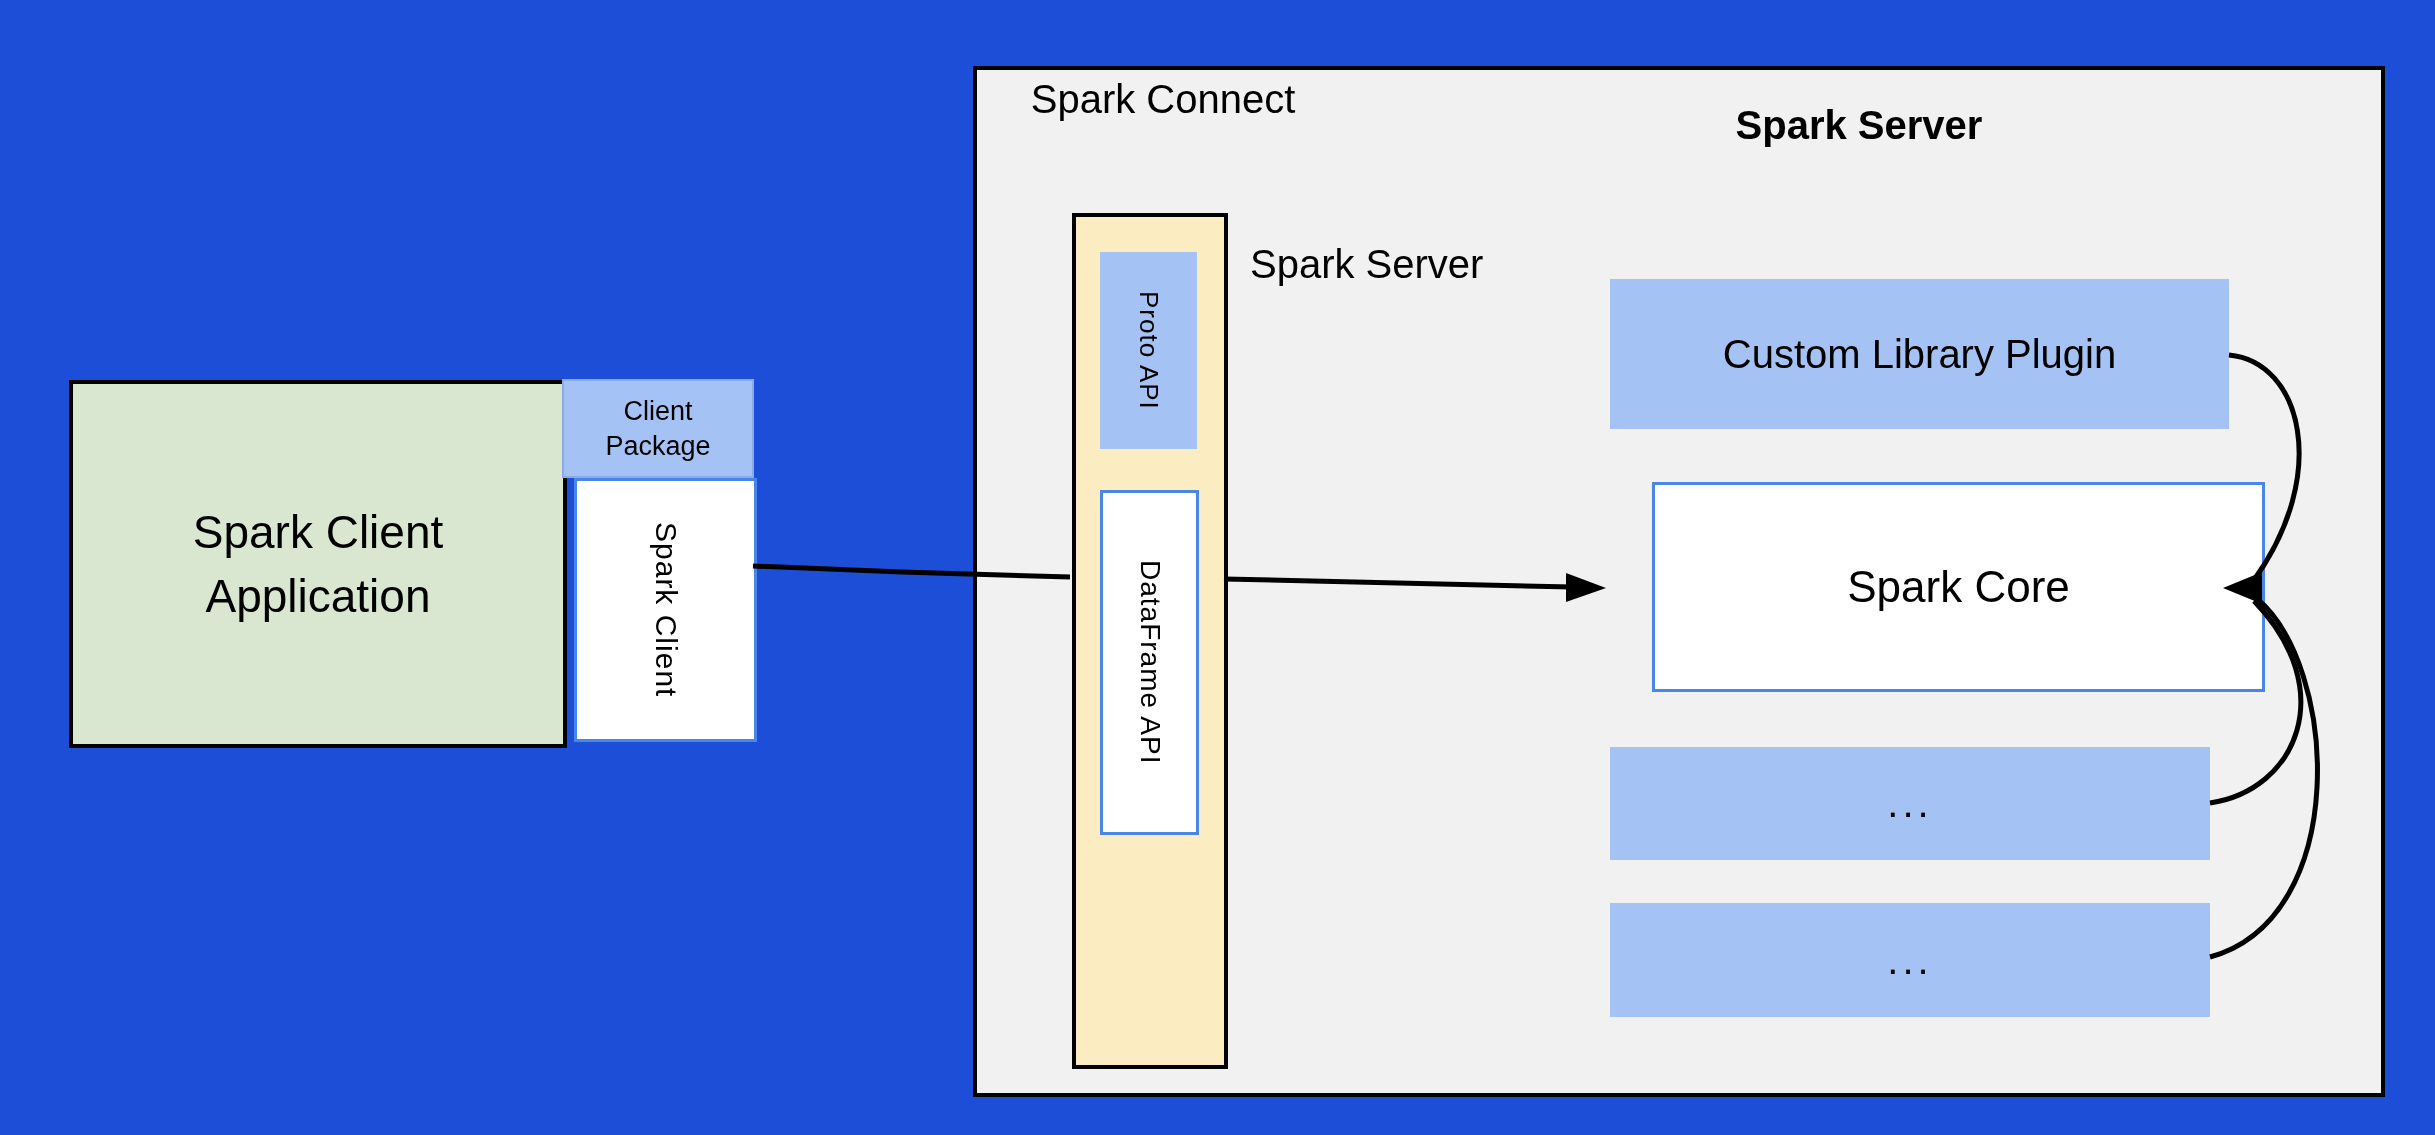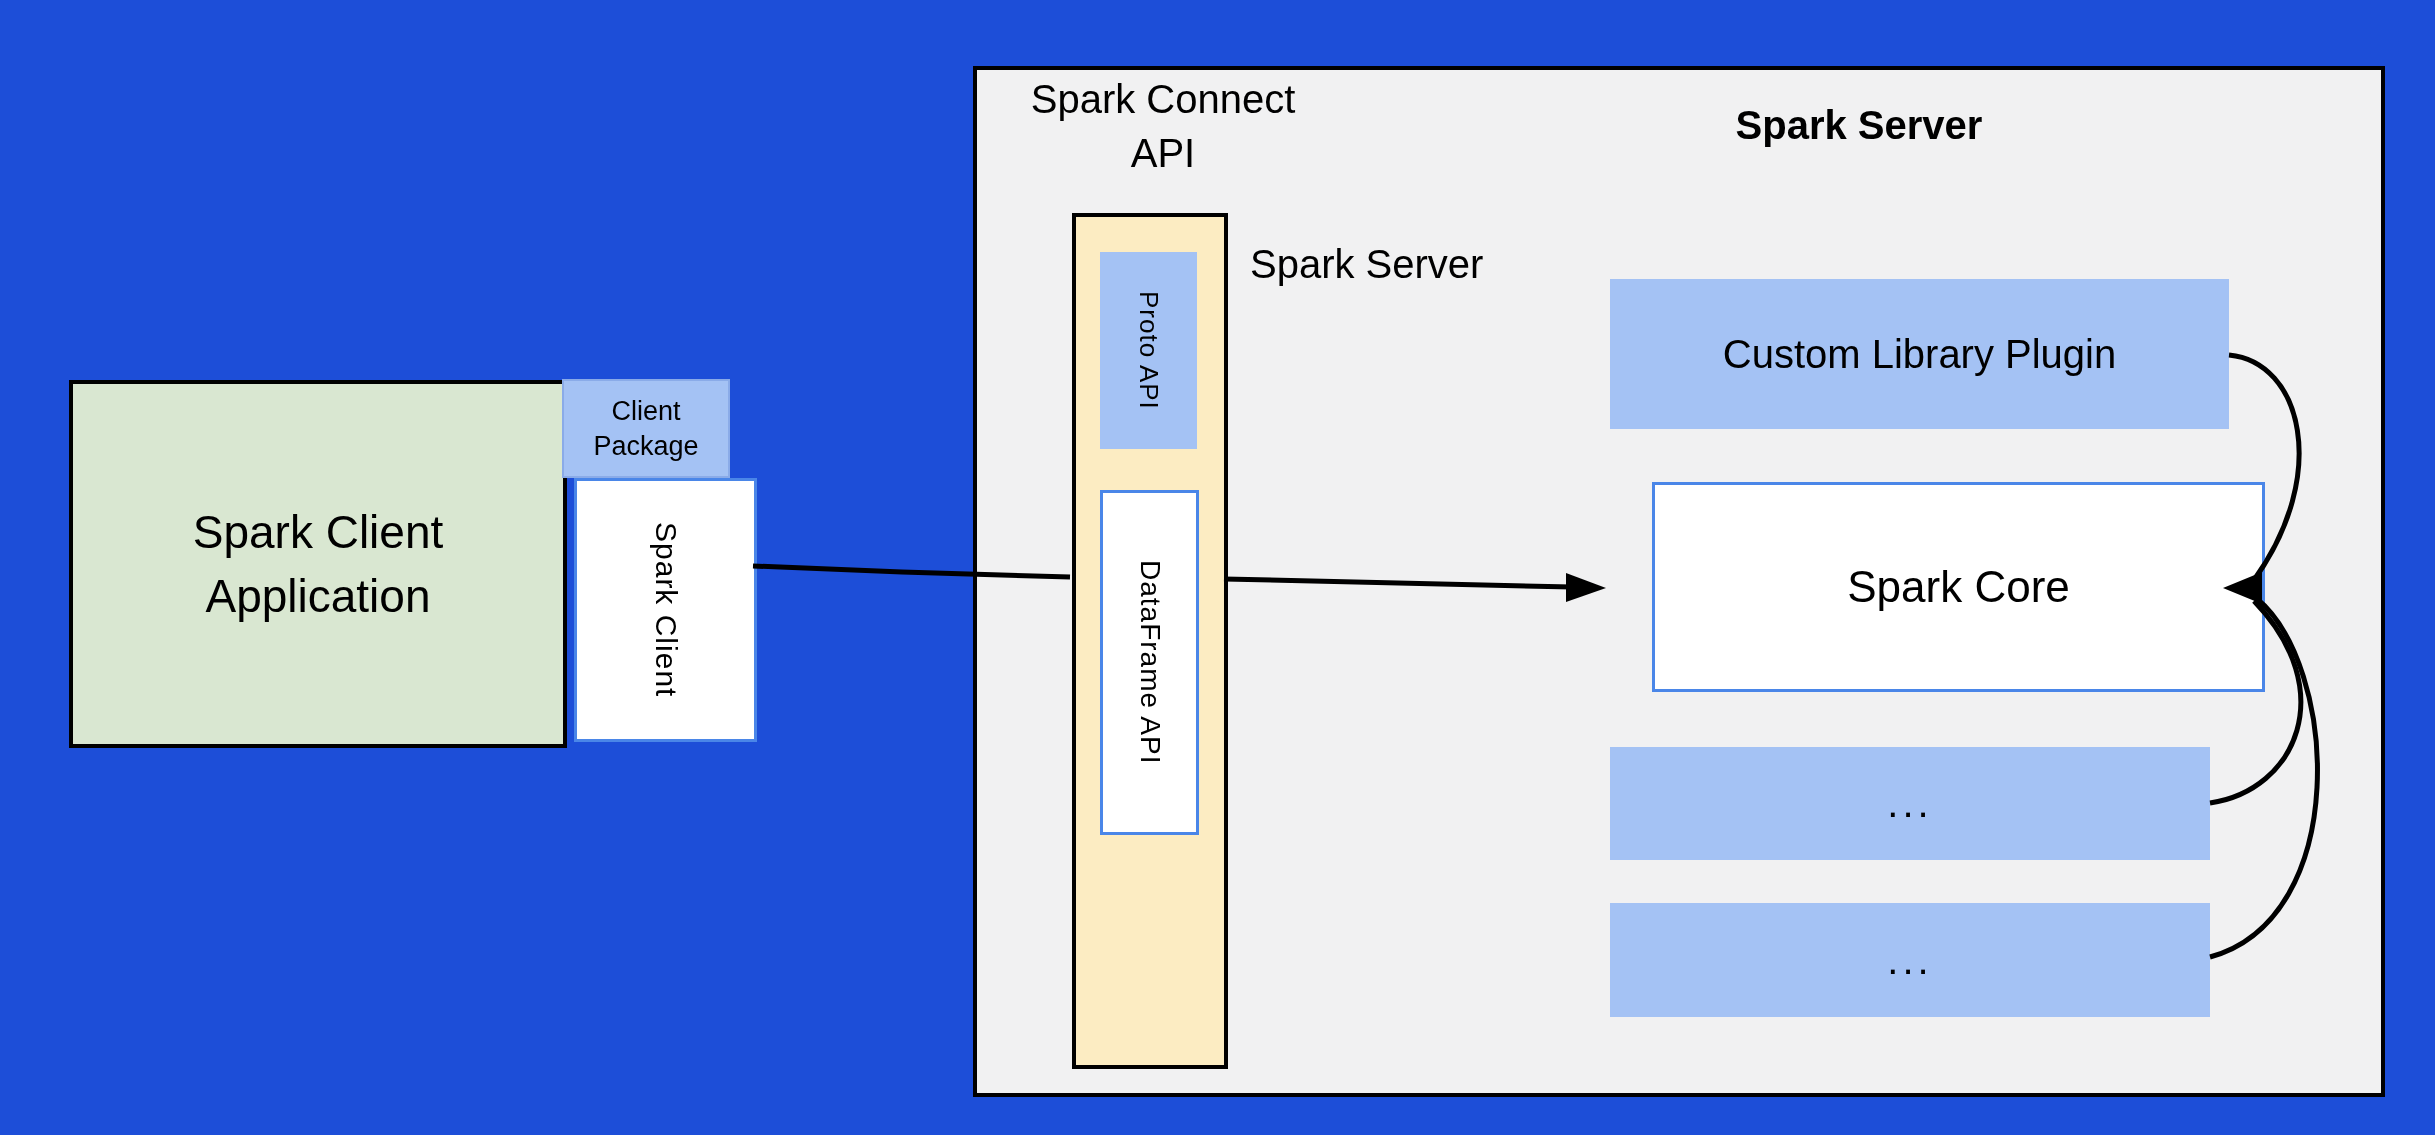--- a/index.html
+++ b/index.html
@@ -35,33 +35,32 @@
 </style>
 </head>
 <body>
 
 <div id="stage">
 
   <div class="abs panel" style="left:973px;top:66px;width:1412px;height:1031px;"></div>
 
   <div class="abs t-title" style="left:988px;top:72px;width:350px;">
     <div>Spark Connect</div>
-    <div>API</div>
   </div>
 
   <div class="abs t-title t-bold" style="left:1699px;top:98px;width:320px;">Spark Server</div>
 
   <div class="abs green-box t-xl" style="left:69px;top:380px;width:498px;height:368px;">
     <div>
       <div>Spark Client</div>
       <div>Application</div>
     </div>
   </div>
 
-  <div class="abs blue-fill pkg t-pkg" style="left:562px;top:379px;width:168px;height:99px;text-align:center;">
+  <div class="abs blue-fill pkg t-pkg" style="left:562px;top:379px;width:192px;height:99px;text-align:center;">
     <div>
       <div>Client</div>
       <div>Package</div>
     </div>
   </div>
 
   <div class="abs blue-border-white" style="left:574px;top:478px;width:183px;height:264px;">
     <span class="vtext v-client">Spark Client</span>
   </div>
 

